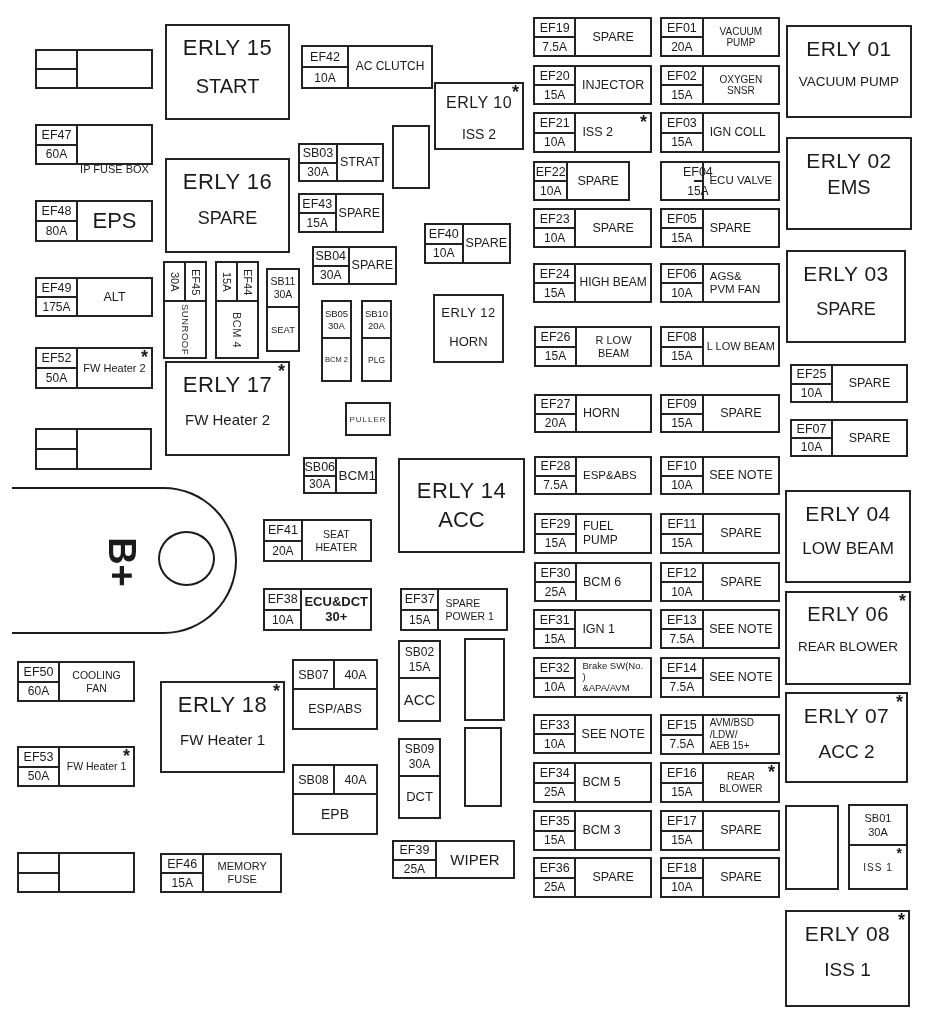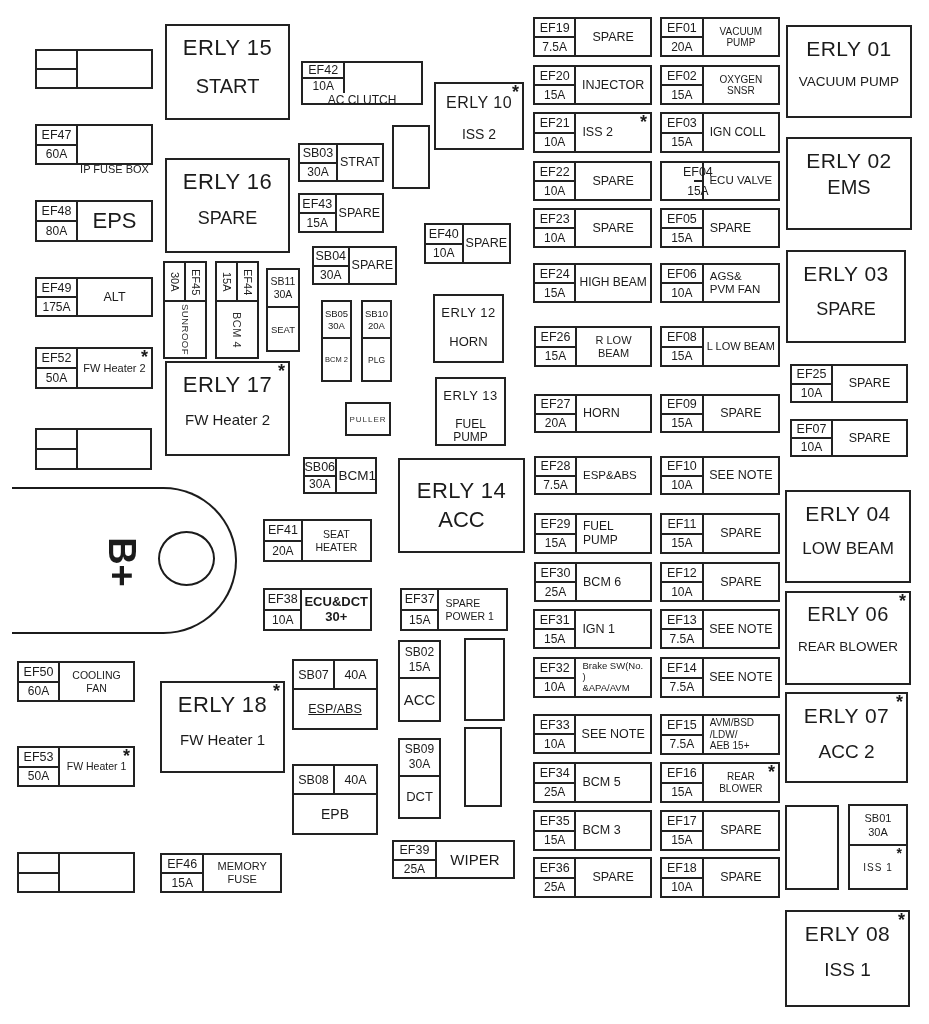--- a/index.html
+++ b/index.html
@@ -132,21 +132,21 @@
       <div class="hf-label" style="font-size: 10.5px;">FW Heater 1</div>
       <span class="star">*</span>
     </div>
     <div class="hfuse" style="left: 17px; top: 852px; width: 118px; height: 41px;">
       <div class="hf-left" style="width: 36%;">
         <div class="hf-id"></div>
         <div class="hf-amp"></div>
       </div>
       <div class="hf-label"></div>
     </div>
-    <div class="hfuse" style="left: 301px; top: 61px; width: 122px; height: 44px; flex-direction: column;">
+    <div class="hfuse" style="left: 301px; top: 45px; width: 132px; height: 44px;">
       <div class="hf-left" style="width: 36%;">
         <div class="hf-id">EF42</div>
         <div class="hf-amp">10A</div>
       </div>
       <div class="hf-label" style="font-size: 12px;">AC CLUTCH</div>
     </div>
     <div class="hfuse" style="left: 298px; top: 143px; width: 86px; height: 39px;">
       <div class="hf-left" style="width: 50%;">
         <div class="hf-id">SB03</div>
         <div class="hf-amp">30A</div>
@@ -233,21 +233,21 @@
       <div class="hf-label">INJECTOR</div>
     </div>
     <div class="hfuse" style="left: 533px; top: 112px; width: 119px; height: 41px;">
       <div class="hf-left" style="width: 36%;">
         <div class="hf-id">EF21</div>
         <div class="hf-amp">10A</div>
       </div>
       <div class="hf-label" style="justify-content: flex-start; text-align: left; padding-left: 6px;">ISS 2</div>
       <span class="star">*</span>
     </div>
-    <div class="hfuse" style="left: 533px; top: 161px; width: 119px; height: 40px;">
+    <div class="hfuse" style="left: 533px; top: 161px; width: 97px; height: 40px;">
       <div class="hf-left" style="width: 36%;">
         <div class="hf-id">EF22</div>
         <div class="hf-amp">10A</div>
       </div>
       <div class="hf-label">SPARE</div>
     </div>
     <div class="hfuse" style="left: 533px; top: 208px; width: 119px; height: 40px;">
       <div class="hf-left" style="width: 36%;">
         <div class="hf-id">EF23</div>
         <div class="hf-amp">10A</div>
@@ -496,24 +496,20 @@
       <span class="star">*</span>
     </div>
     <div class="relay" style="left: 434px; top: 82px; width: 90px; height: 68px;">
       <div class="r-title" style="font-size: 16px;">ERLY 10</div>
       <div class="r-sub" style="font-size: 14px;">ISS 2</div>
       <span class="star">*</span>
     </div>
     <div class="relay" style="left: 433px; top: 294px; width: 71px; height: 69px;">
       <div class="r-title" style="font-size: 13px;">ERLY 12</div>
       <div class="r-sub" style="font-size: 13px;">HORN</div>
-    </div>
-    <div class="relay" style="left: 435px; top: 377px; width: 71px; height: 69px;">
-      <div class="r-title" style="font-size: 13px;">ERLY 13</div>
-      <div class="r-sub" style="font-size: 12px;">FUEL PUMP</div>
     </div>
     <div class="relay mid" style="left: 398px; top: 458px; width: 127px; height: 95px;">
       <div class="r-title" style="font-size: 22px;">ERLY 14</div>
       <div class="r-sub" style="font-size: 22px;">ACC</div>
     </div>
     <div class="relay" style="left: 786px; top: 25px; width: 126px; height: 93px;">
       <div class="r-title" style="font-size: 21px;">ERLY 01</div>
       <div class="r-sub" style="font-size: 13.5px;">VACUUM PUMP</div>
     </div>
     <div class="relay tight" style="left: 786px; top: 137px; width: 126px; height: 93px;">
@@ -590,21 +586,21 @@
         <div>SB09</div>
         <div>30A</div>
       </div>
       <div class="sbv-label" style="font-size: 13px;">DCT</div>
     </div>
     <div class="sbw" style="left: 292px; top: 659px; width: 86px; height: 71px;">
       <div class="sbw-top">
         <div class="sbw-id">SB07</div>
         <div class="sbw-amp">40A</div>
       </div>
-      <div class="sbw-label" style="font-size: 12.5px; text-decoration: underline;">ESP/ABS</div>
+      <div class="sbw-label" style="font-size: 12.5px;">ESP/ABS</div>
     </div>
     <div class="sbw" style="left: 292px; top: 764px; width: 86px; height: 71px;">
       <div class="sbw-top">
         <div class="sbw-id">SB08</div>
         <div class="sbw-amp">40A</div>
       </div>
       <div class="sbw-label" style="font-size: 14px;">EPB</div>
     </div>
     <div class="sb01" style="left: 848px; top: 804px; width: 60px; height: 86px;">
       <div class="sb01-top">

